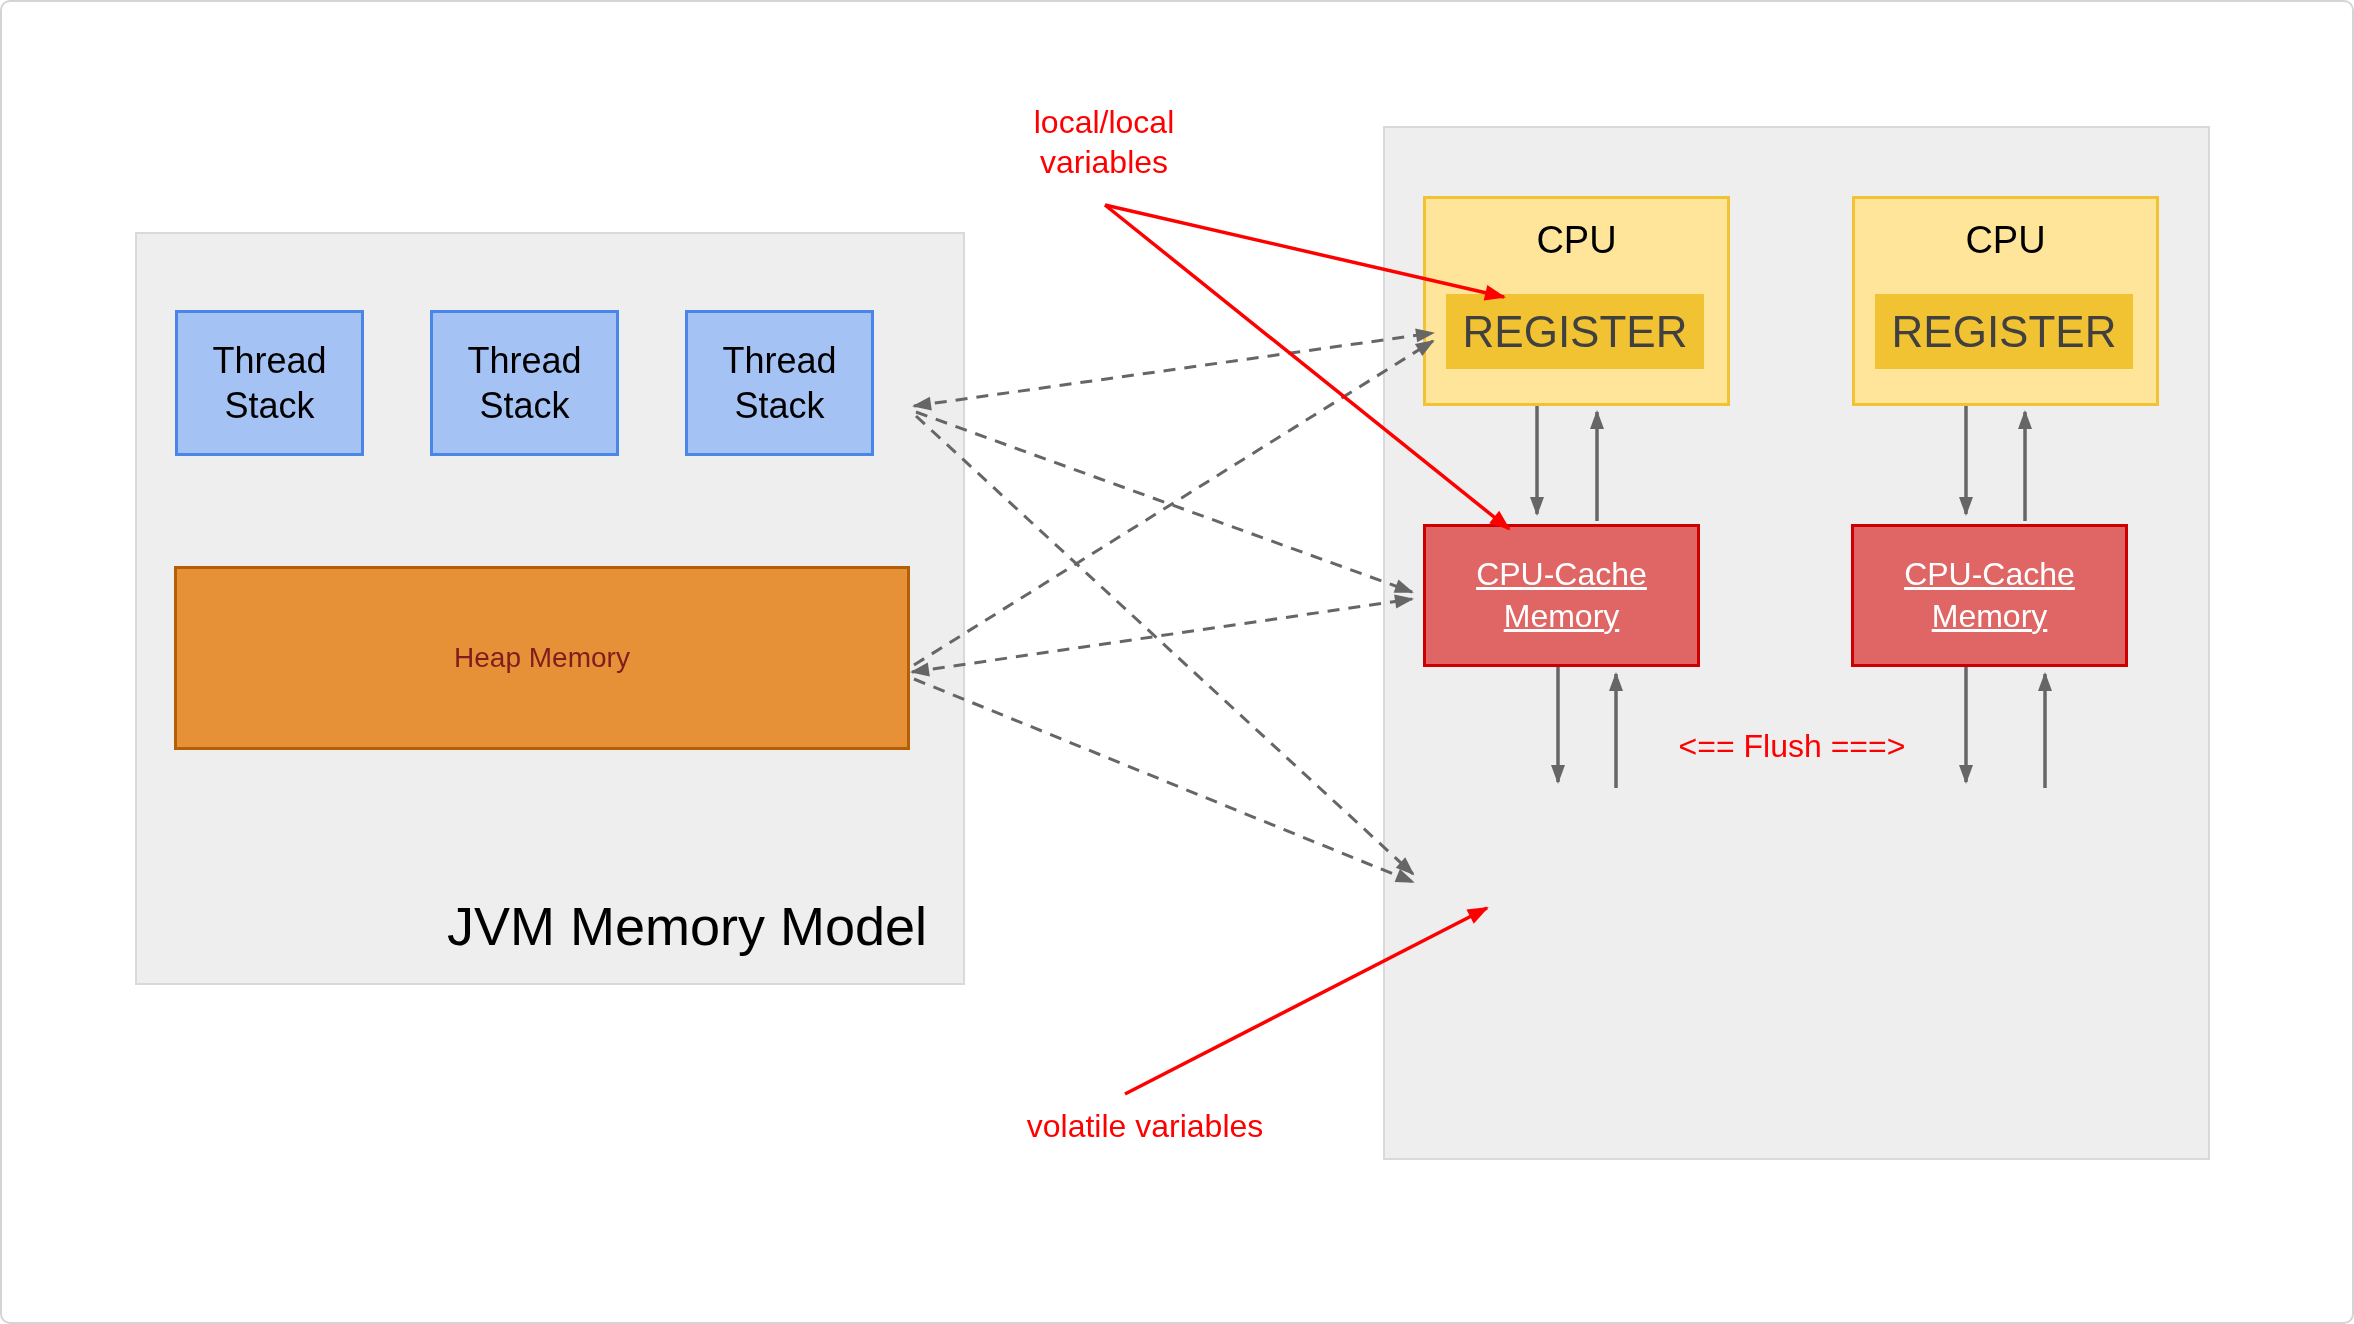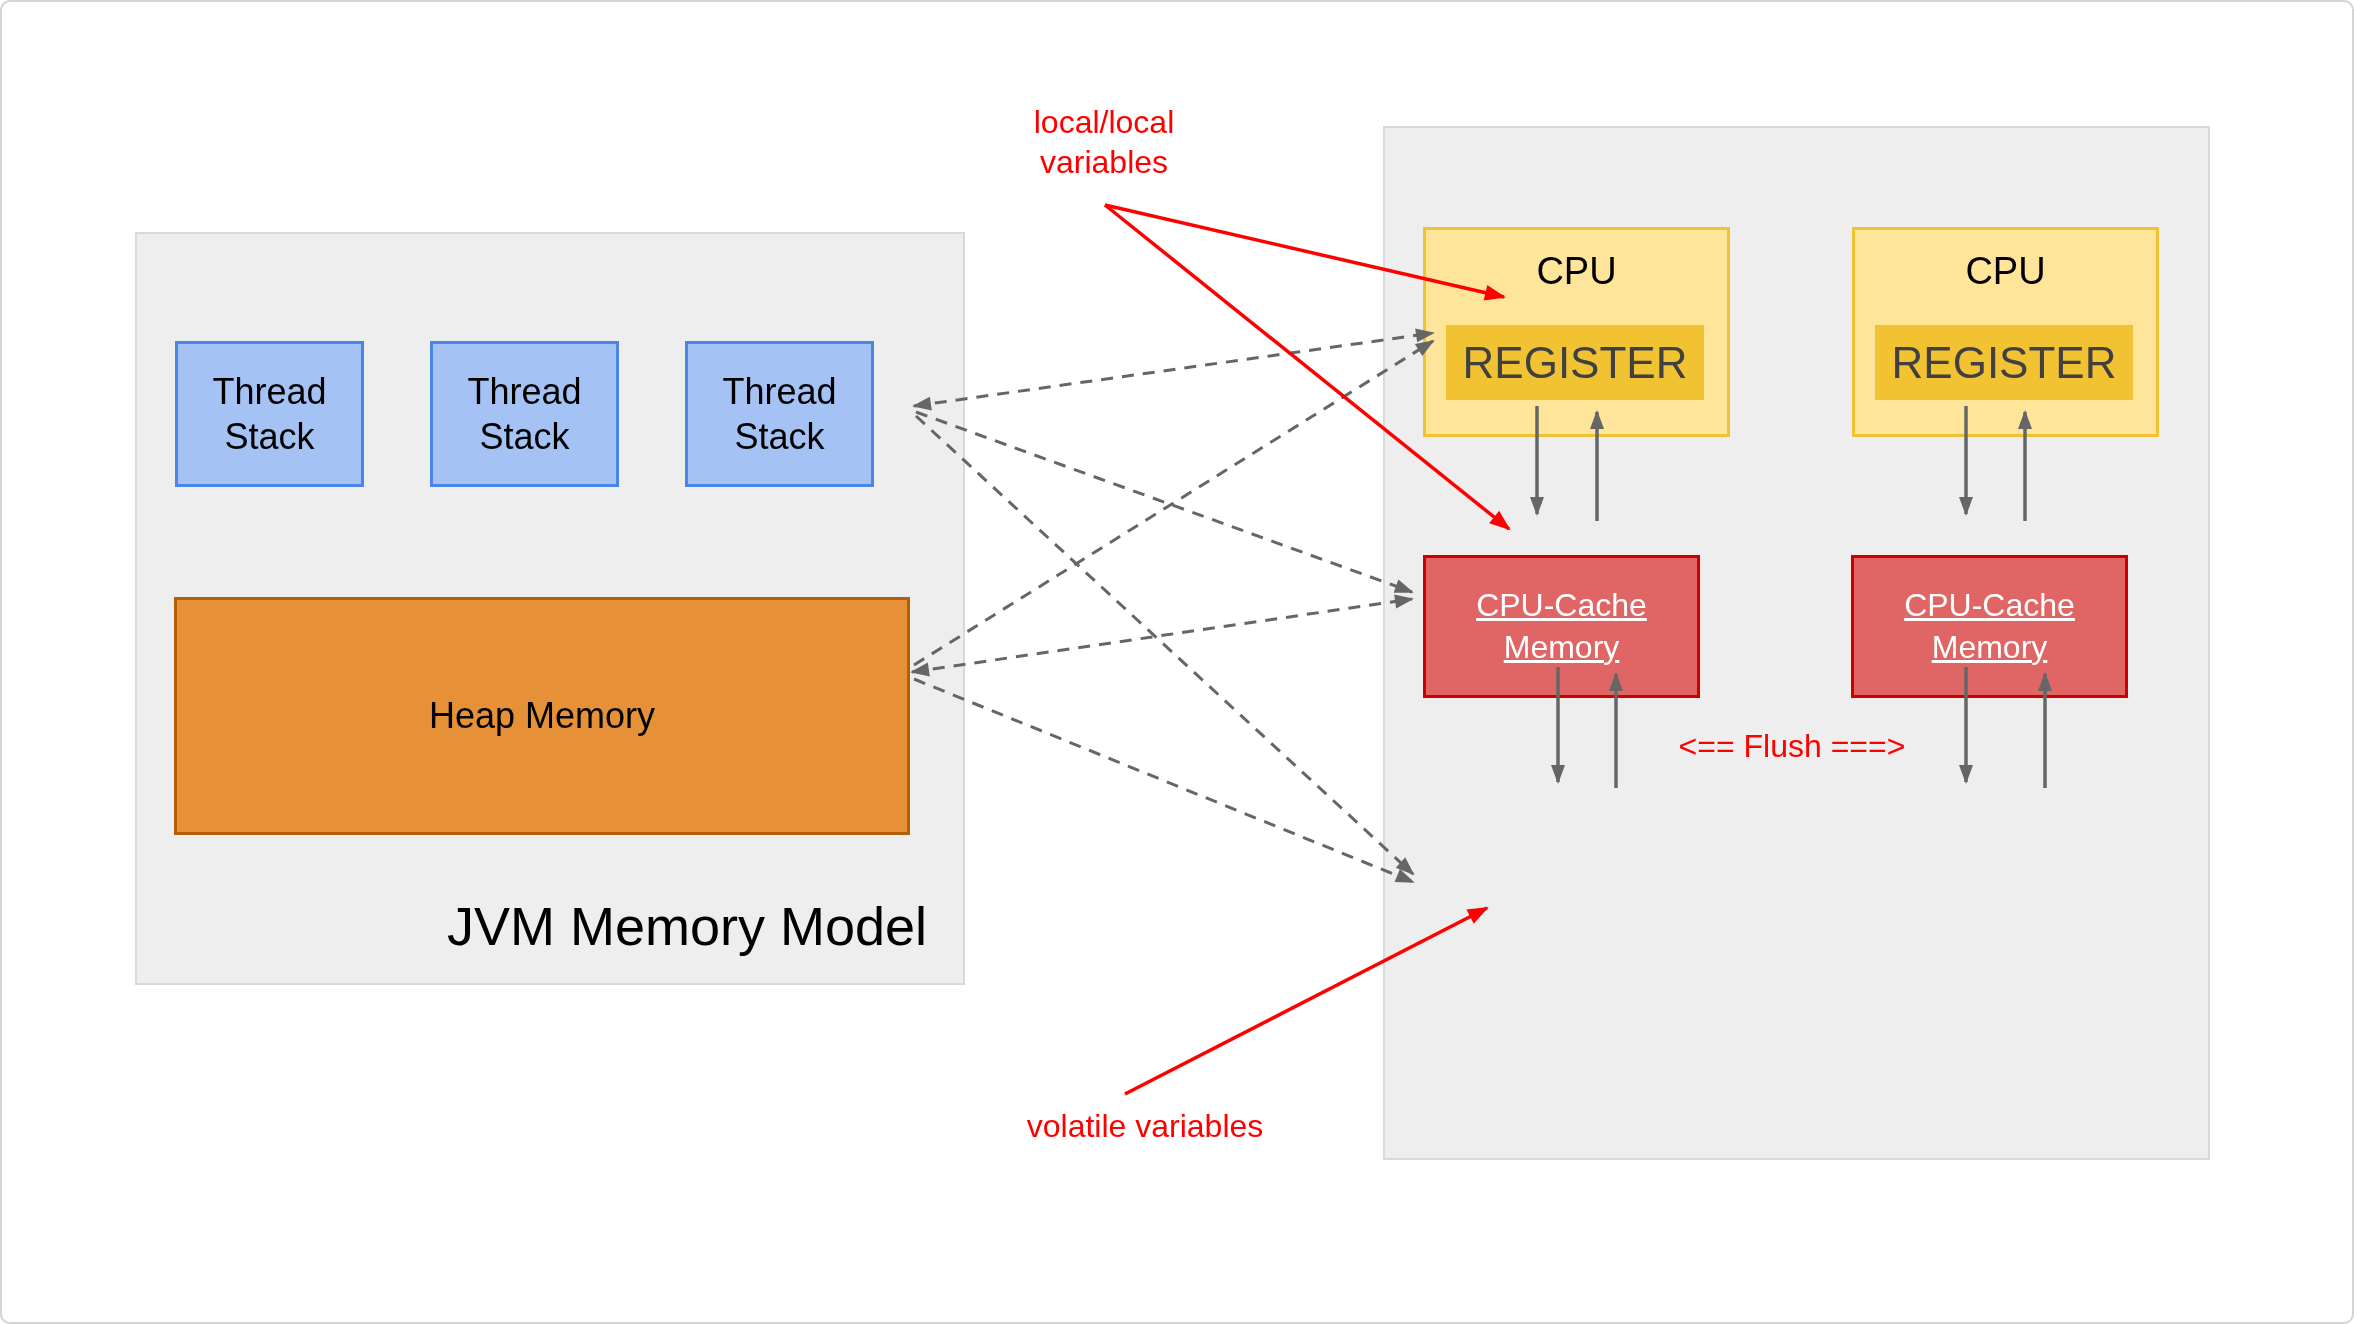--- a/index.html
+++ b/index.html
@@ -1,25 +1,25 @@
 <!DOCTYPE html>
 <html style="--c-canvas_border: #d4d4d4; --c-container_fill: #eeeeee; --c-container_border: #d9d9d9; --c-thread_stack_fill: #a4c2f4; --c-thread_stack_border: #4a86e8; --c-heap_fill: #e69138; --c-heap_border: #b45f06; --c-cpu_fill: #ffe599; --c-cpu_border: #f1c232; --c-register_fill: #f1c232; --c-cache_fill: #e06666; --c-cache_border: #cc0000; --c-ram_fill: #6aa84f; --c-ram_border: #38761d; --c-arrow_gray: #666666; --c-annotation_red: #ff0000;"><head>
 <meta charset="utf-8">
 <style>
   html,body{margin:0;padding:0;background:#ffffff;}
   body{width:2354px;height:1324px;position:relative;font-family:"Liberation Sans","DejaVu Sans",sans-serif;}
   .canvas{position:absolute;left:0;top:0;width:2350px;height:1320px;border:2px solid var(--c-canvas_border,#d4d4d4);border-radius:10px;background:#fff;overflow:hidden;}
   .container{position:absolute;background:var(--c-container_fill,#eeeeee);border:2px solid var(--c-container_border,#d9d9d9);}
   #jvm-container{left:133px;top:230px;width:826px;height:749px;}
   #cpu-container{left:1381px;top:124px;width:823px;height:1030px;}
-  .box{position:absolute;display:flex;align-items:center;justify-content:center;text-align:center;box-sizing:border-box;margin-top:31px;}
+  .box{position:absolute;display:flex;align-items:center;justify-content:center;text-align:center;box-sizing:border-box;}
   .ml{white-space:pre-line;}
   .thread-stack{width:189px;height:146px;top:76px;background:var(--c-thread_stack_fill,#a4c2f4);border:3px solid var(--c-thread_stack_border,#4a86e8);font-size:36px;line-height:1.25;color:#000;}
   #ts1{left:38px;} #ts2{left:293px;} #ts3{left:548px;}
-  #heap{left:37px;top:332px;width:736px;height:238px;background:var(--c-heap_fill,#e69138);border:3px solid var(--c-heap_border,#b45f06);color:#000000;font-size:36px;}
+  #heap{left:37px;top:332px;width:736px;height:184px;background:var(--c-heap_fill,#e69138);border:3px solid var(--c-heap_border,#b45f06);color:#7f1d1d;font-size:28px;}
   .cpu-box{top:68px;width:307px;height:210px;background:var(--c-cpu_fill,#ffe599);border:3px solid var(--c-cpu_border,#f1c232);}
   #cpu1{left:38px;} #cpu2{left:467px;}
   .cpu-title{position:absolute;left:0;top:20px;width:100%;text-align:center;font-size:38px;color:#000;}
   .register{position:absolute;left:20px;top:95px;width:258px;height:75px;background:var(--c-register_fill,#f1c232);display:flex;align-items:center;justify-content:center;font-size:44px;color:#404040;}
   .cache-box{top:396px;width:277px;height:143px;background:var(--c-cache_fill,#e06666);border:3px solid var(--c-cache_border,#cc0000);color:#fff;font-size:32px;line-height:1.3;text-decoration:underline;}
   #cache1{left:38px;} #cache2{left:466px;}
   #ram{left:38px;top:664px;width:733px;height:178px;background:var(--c-ram_fill,#6aa84f);border:3px solid var(--c-ram_border,#38761d);color:#fff;font-size:36px;}
   .model-title{position:absolute;font-size:54px;color:#000000;}
   #jvm-title{right:36px;bottom:26px;}
   #cpu-title{right:26px;bottom:40px;}

